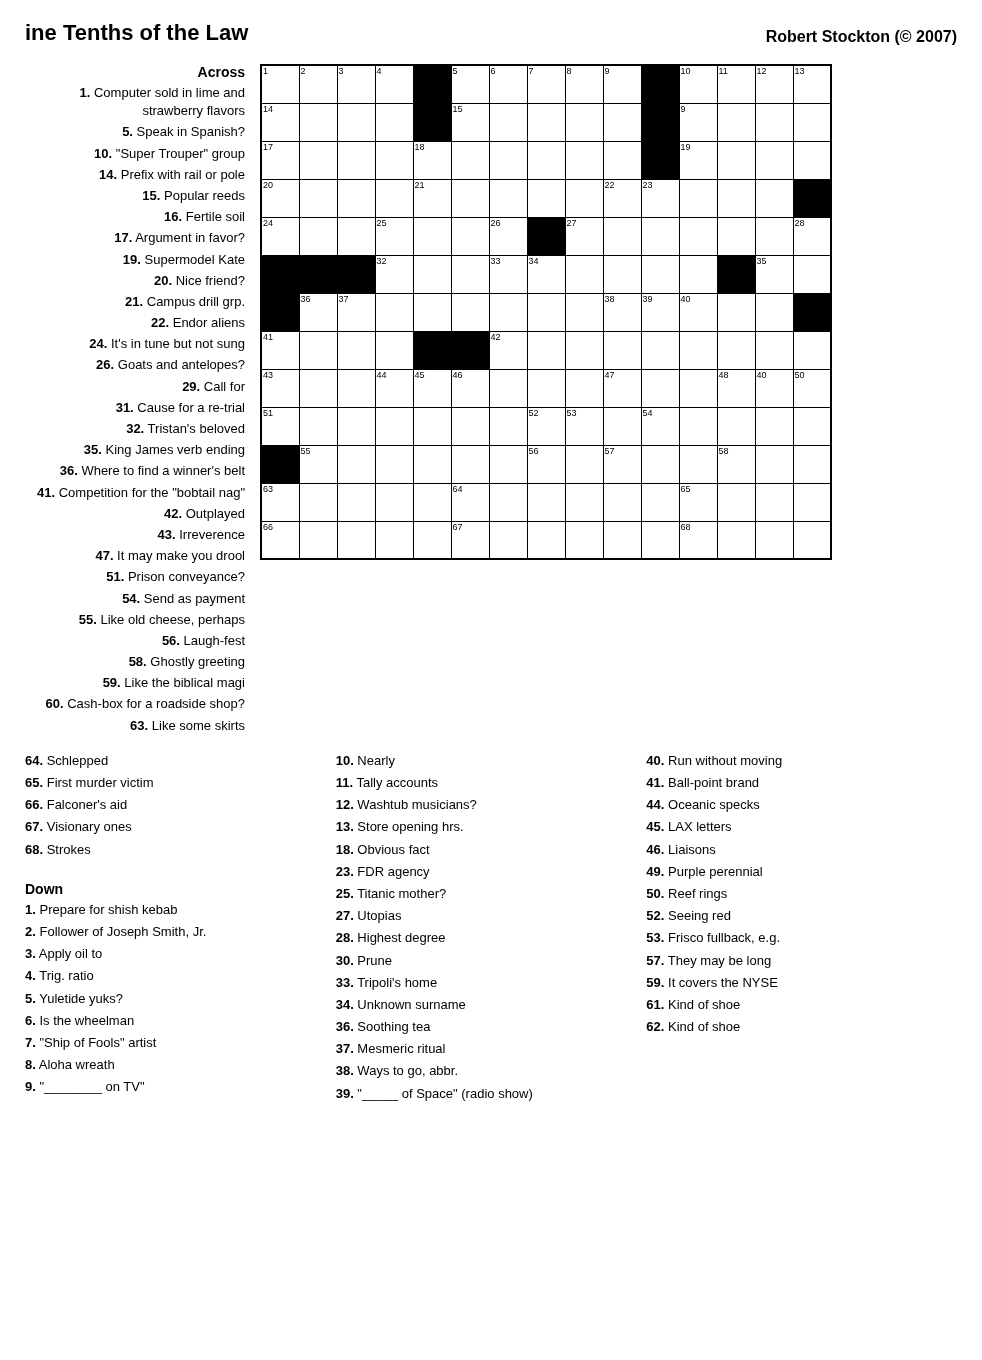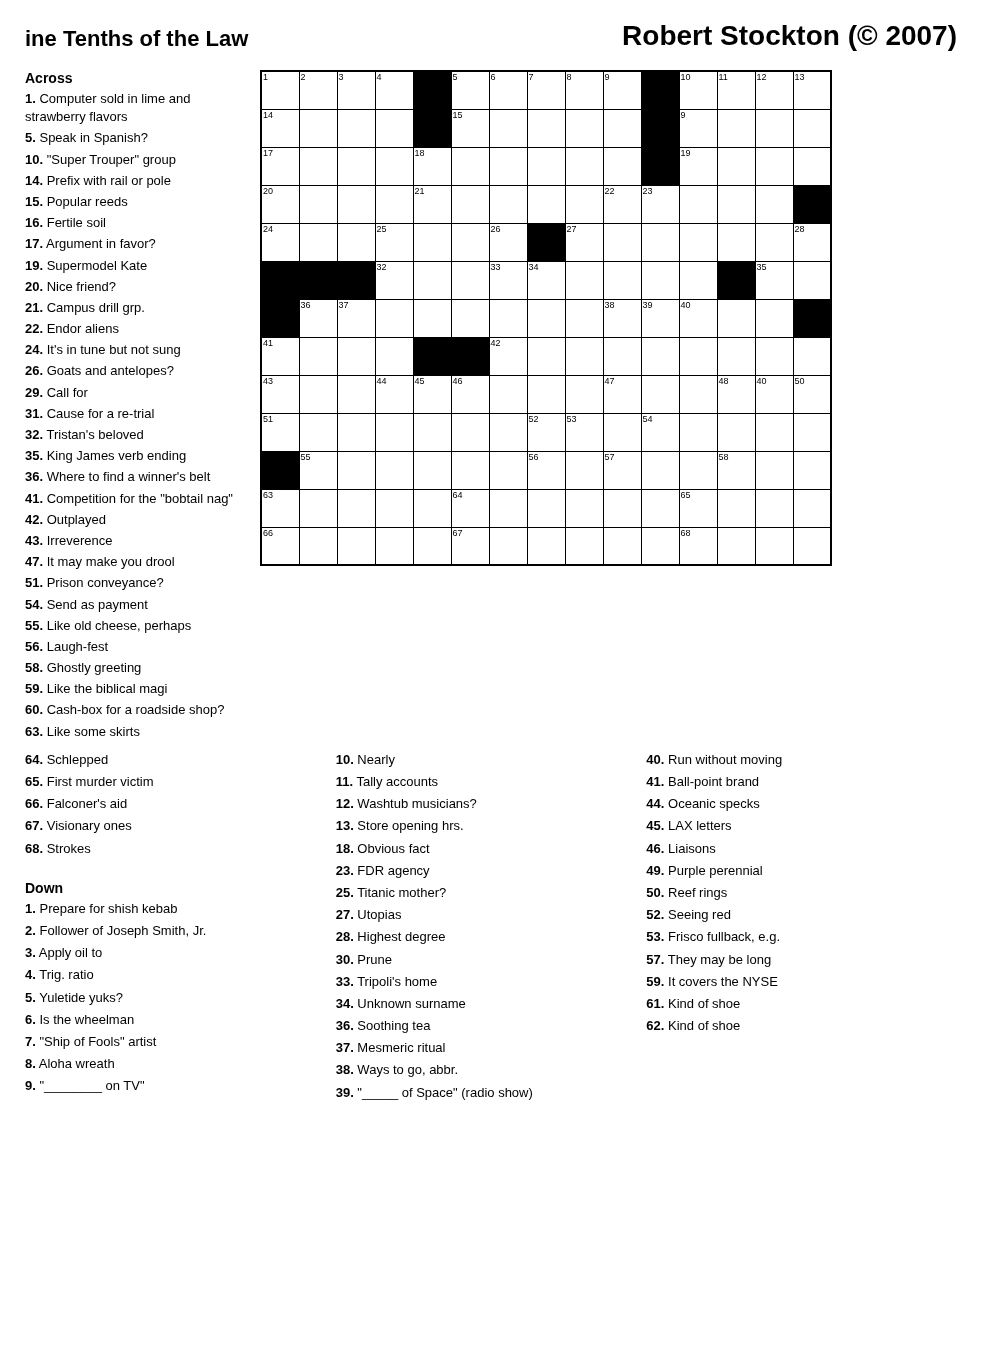--- a/index.html
+++ b/index.html
@@ -14,26 +14,27 @@
       display: flex;
       justify-content: space-between;
       align-items: flex-end;
       margin-bottom: 18px;
     }
     .header-title {
       font-size: 22px;
       font-weight: bold;
     }
     .header-author {
-      font-size: 28px;
+      font-size: 16px;
       font-weight: bold;
     }
     .content-area {
       display: flex;
       gap: 15px;
+      text-align: right;
     }
     .clues-left {
       width: 220px;
       flex-shrink: 0;
     }
     .clue-section-title {
       font-weight: bold;
       font-size: 14px;
       margin-bottom: 4px;
     }
@@ -66,21 +67,21 @@
     .cell-number {
       font-size: 9px;
       position: absolute;
       top: 1px;
       left: 1px;
       line-height: 1;
     }
     .bottom-clues {
       display: flex;
       gap: 0;
-      margin-top: 7px;
+      margin-top: 14px;
     }
     .bottom-col {
       flex: 1;
       padding-right: 10px;
     }
     .bottom-col .clue-item {
       margin-bottom: 4px;
     }
   </style>
 </head>

